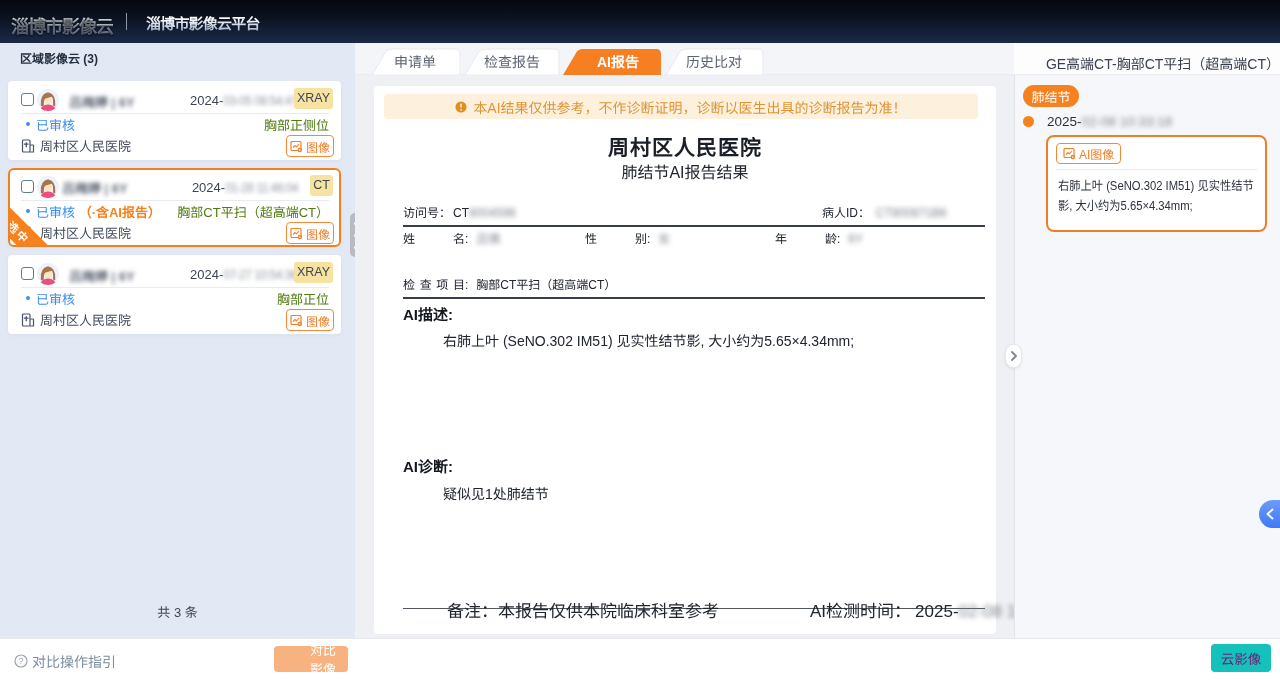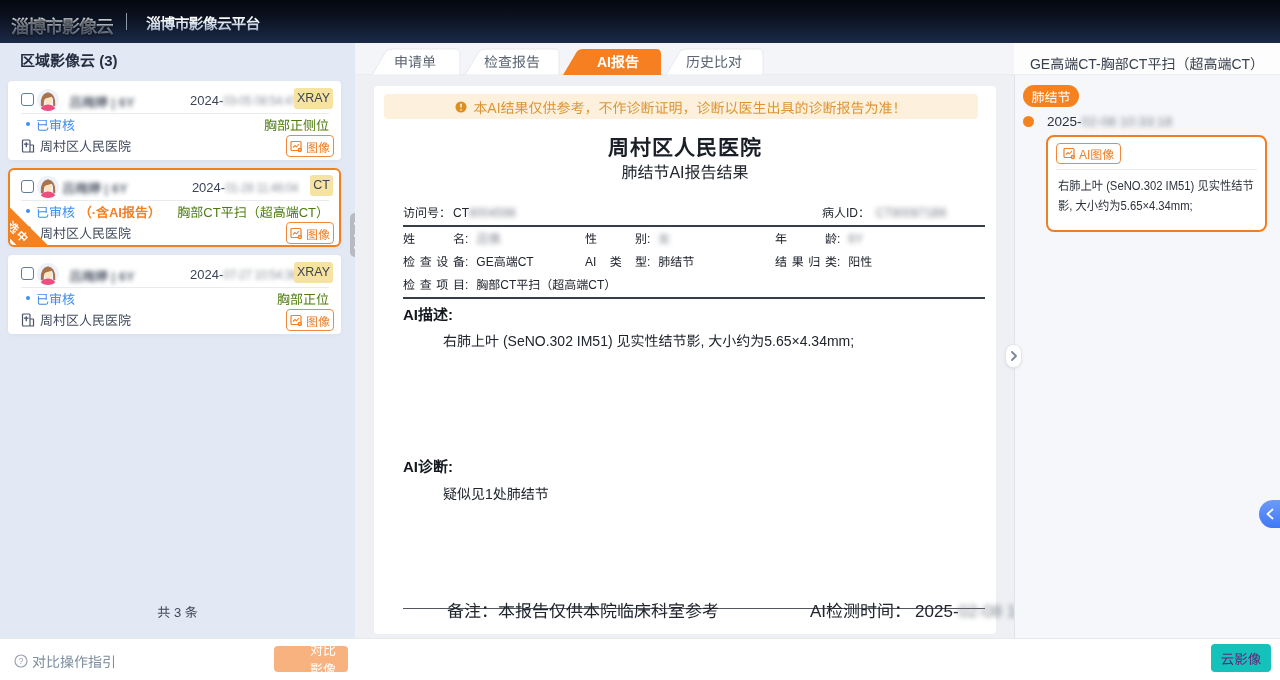--- a/index.html
+++ b/index.html
@@ -14,21 +14,21 @@
   font-weight:bold; font-size:18px; letter-spacing:-1px;
   background:linear-gradient(180deg,#ffffff 20%,#b9c6da 55%,#7c8aa5 100%);
   -webkit-background-clip:text; background-clip:text; color:transparent;
   text-shadow:0 1px 2px rgba(0,0,0,.6); }
 .logodiv { position:absolute; left:126px; top:13px; width:1px; height:17px; background:#8d97a8; }
 .logo2 { position:absolute; left:146px; top:12px; font-weight:bold; font-size:15px; letter-spacing:-0.8px;
   background:linear-gradient(180deg,#ffffff 30%,#c3cedf 70%,#93a1b8 100%);
   -webkit-background-clip:text; background-clip:text; color:transparent; }
 
 .sidebar { position:absolute; left:0; top:43px; width:355px; height:595px; background:#e3e9f4; }
-.sb-title { position:absolute; left:20px; top:6px; font-size:15px; font-weight:bold; color:#242e40; }
+.sb-title { position:absolute; left:20px; top:6px; font-size:12px; font-weight:bold; color:#242e40; }
 .card { position:absolute; left:8px; width:333px; height:79px; background:#fff; border-radius:4px; box-shadow:0 1px 4px rgba(30,60,120,0.06); }
 .card.sel { border:2px solid #f0811f; border-radius:6px; overflow:hidden; }
 .cb { position:absolute; left:13px; top:12px; width:13px; height:13px; border:1.5px solid #5e7b97; border-radius:3px; background:#fff; }
 .avatar { position:absolute; left:29px; top:8px; }
 .nameblur { position:absolute; left:61px; top:11px; font-size:13px; font-weight:bold; color:#686f7c; filter:blur(2.2px); white-space:nowrap; }
 .daterow { position:absolute; top:10px; right:44px; }
 .tag { position:absolute; top:7px; right:8px; }
 .datetx { font-size:13px; color:#3b4455; white-space:nowrap; }
 .dateblur { filter:blur(2.2px); color:#9298a1; font-size:12px; letter-spacing:-0.5px; }
 .tag { font-size:12.5px; color:#3e4554; background:#f7e3a1; border-radius:3px; padding:3px 3px; line-height:15px; }
@@ -42,21 +42,21 @@
   background:#fff; display:flex; align-items:center; justify-content:center; gap:3px; font-size:12px; color:#f07f26; }
 .ribbon { position:absolute; left:-22px; bottom:2px; width:62px; height:22px; background:#f5811f;
   transform:rotate(45deg); transform-origin:center; display:flex; align-items:center; justify-content:center;
   font-size:11px; color:#fff; font-weight:bold; letter-spacing:2px; }
 .count { position:absolute; left:0; width:355px; top:559px; text-align:center; font-size:13px; color:#3c4656; }
 .rhandle { position:absolute; left:350px; top:170px; width:10px; height:44px; background:#b7bac0; border-radius:5px; }
 .rhandle i { position:absolute; left:3.5px; width:3px; height:3px; border-radius:50%; background:#fff; }
 
 .strip { position:absolute; left:355px; top:43px; width:659px; height:32px; background:#f4f5f8; border-bottom:1px solid #e9ebef; }
 .stripR { position:absolute; left:1014px; top:43px; width:266px; height:32px; background:#fdfdfe; border-bottom:1px solid #ecedf0; }
-.rhead { position:absolute; left:1014px; top:53px; width:266px; text-align:center; font-size:14px; color:#39404e; }
+.rhead { position:absolute; left:1014px; top:53px; width:266px; text-align:right; font-size:14px; color:#39404e; }
 
 .mid { position:absolute; left:355px; top:75px; width:658px; height:563px; background:#eef0f4; }
 .report { position:absolute; left:374px; top:86px; width:622px; height:548px; background:#fff; border-radius:4px; }
 .banner { position:absolute; left:10px; top:8px; width:594px; height:25px; background:#fdf1de; border-radius:4px;
   display:flex; align-items:center; justify-content:center; gap:6px; font-size:14px; color:#dd9534; }
 .rp-title { position:absolute; left:0; top:45px; width:622px; text-align:center; font-size:21px; font-weight:bold; color:#191e27; letter-spacing:1px; }
 .rp-sub { position:absolute; left:0; top:73px; width:622px; text-align:center; font-size:16px; color:#20252e; }
 .rline { position:absolute; left:29px; width:582px; background:#383e48; }
 .rp-row { position:absolute; left:29px; width:582px; font-size:12px; color:#20252e; white-space:nowrap; }
 .lbl { display:inline-block; text-align:justify; text-align-last:justify; }
@@ -238,21 +238,20 @@
   <div class="banner"><svg width="12" height="12" viewBox="0 0 14 14">
         <circle cx="7" cy="7" r="6.5" fill="#dd9022"></circle>
         <rect x="6.1" y="3" width="1.8" height="5" rx="0.9" fill="#fdf1de"></rect>
         <circle cx="7" cy="10.2" r="1" fill="#fdf1de"></circle>
       </svg>本AI结果仅供参考，不作诊断证明，诊断以医生出具的诊断报告为准！</div>
   <div class="rp-title">周村区人民医院</div>
   <div class="rp-sub">肺结节AI报告结果</div>
   <div class="rp-row" style="top:117px;">访问号：<span style="margin-left:2px;">CT</span><span class="vblur">8004598</span><span class="idr">病人ID：<span class="vblur" style="margin-left:6px;">CT800871B6</span></span></div>
   <div class="rline" style="top:139px; height:1.5px;"></div>
   <div class="rp-row" style="top:143px;"><span class="lbl" style="width:62px;">姓名</span>:<span class="vblur" style="margin-left:8px;">吕慎</span><span class="c2"><span class="lbl" style="width:62px;">性别</span>:<span class="vblur" style="margin-left:8px;">女</span></span><span class="c3"><span class="lbl" style="width:62px;font-family:Liberation Serif, serif;">年龄</span>:<span class="vblur" style="margin-left:8px;">6Y</span></span></div>
-  <div class="rp-row" style="top:166px;"><span class="lbl" style="width:62px;">检查设备</span>:<span style="margin-left:8px;">GE高端CT</span><span class="c2"><span class="lbl" style="width:62px;">AI类型</span>:<span style="margin-left:8px;">肺结节</span></span><span class="c3"><span class="lbl" style="width:62px;">结果归类</span>:<span style="margin-left:8px;">阳性</span></span></div>
   <div class="rp-row" style="top:189px;"><span class="lbl" style="width:62px;">检查项目</span>:<span style="margin-left:8px;">胸部CT平扫（超高端CT）</span></div>
   <div class="rline" style="top:211px; height:1.5px;"></div>
   <div class="sechead" style="top:217px;">AI描述:</div>
   <div class="sectx" style="top:244px;">右肺上叶 (SeNO.302 IM51) 见实性结节影, 大小约为5.65×4.34mm;</div>
   <div class="sechead" style="top:369px;">AI诊断:</div>
   <div class="sectx" style="top:397px;">疑似见1处肺结节</div>
   <div class="rline" style="top:522px; height:1px; background:#50555e;"></div>
   <div class="noter">备注：本报告仅供本院临床科室参考<span style="position:absolute;left:363px;white-space:nowrap;">AI检测时间：<span style="margin-left:4px;">2025-</span><span class="vblur">02-08 10:33:18</span></span></div>
 </div>
 <div class="oval">

